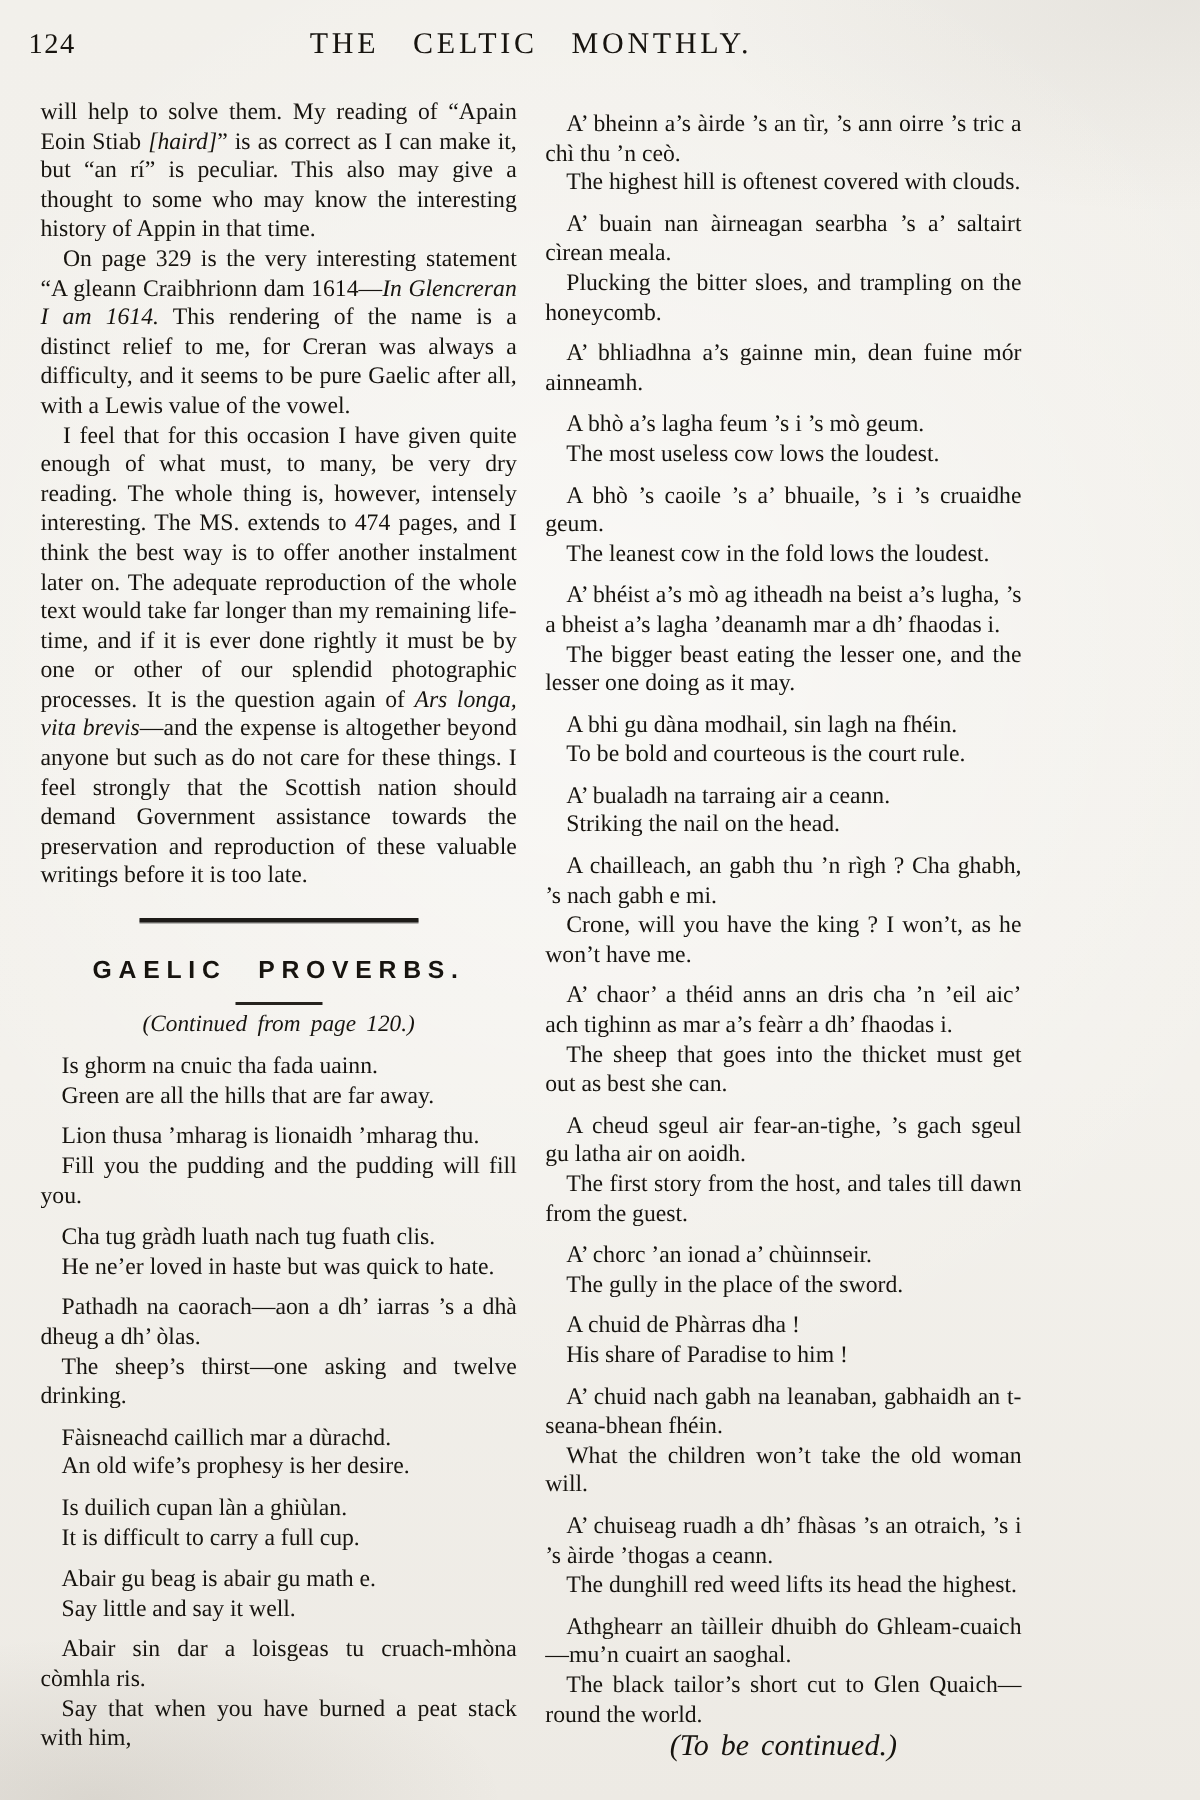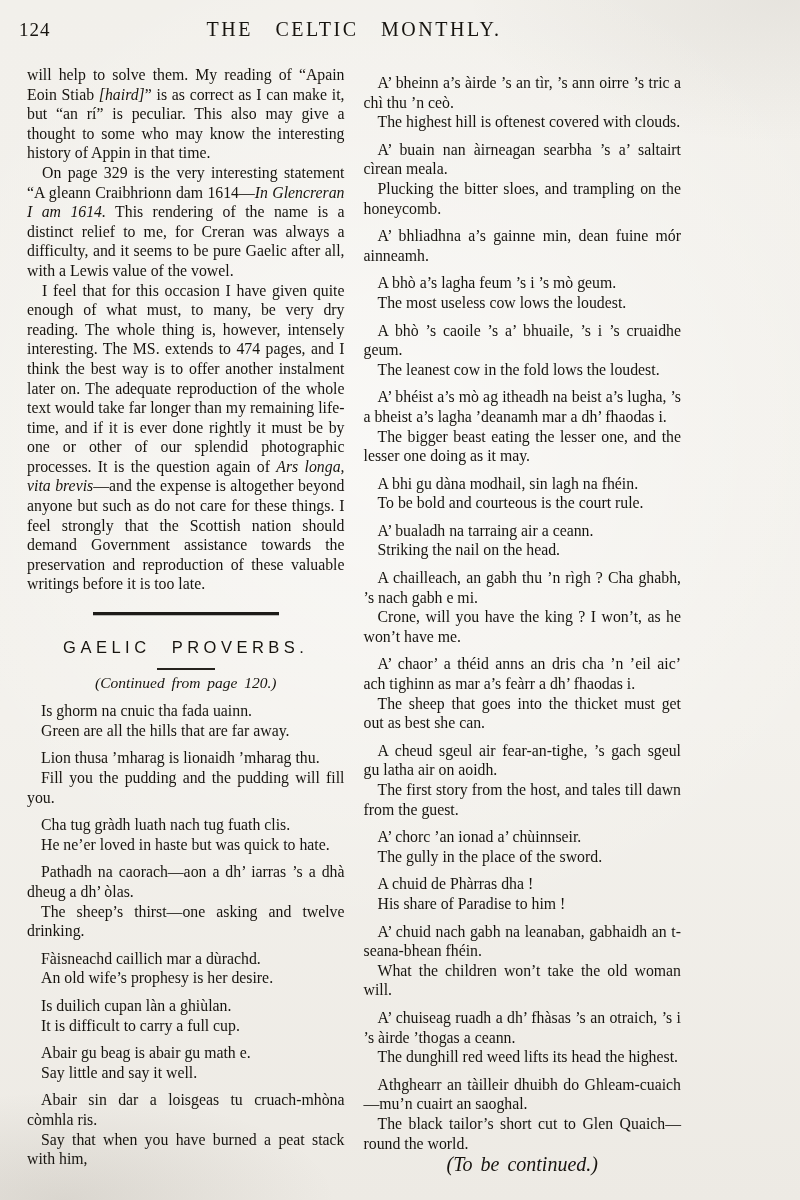--- a/index.html
+++ b/index.html
@@ -26,21 +26,21 @@
   .col { width:372px; font-size:15.8px; line-height:19.6px; text-align:justify; }
 
   .article p { margin:0; text-indent:15px; }
   .article p.no-indent { text-indent:0; }
   .em { font-style:italic; }
 
   .section-divider { width:186px; height:3px; background:#1d1b18; margin:18px auto 0; box-shadow:0 1px 0 rgba(0,0,0,0.25); }
   .section-heading {
     text-align:center; margin-top:23px;
     font-family:"Liberation Sans","DejaVu Sans",sans-serif;
-    font-weight:normal; font-size:16.5px; letter-spacing:4.5px; word-spacing:12px;
+    font-weight:bold; font-size:16.5px; letter-spacing:4.5px; word-spacing:12px;
   }
   .heading-rule { width:58px; height:2px; background:#26231e; margin:10px auto 0; }
   .continued { text-align:center; font-style:italic; font-size:15.5px; word-spacing:3px; margin-top:3px; }
 
   .proverbs { margin-top:9px; }
   .proverb { margin-top:8px; }
   .proverb p { margin:0; text-indent:14px; }
 
   .footer-line { text-align:center; font-style:italic; font-size:20px; word-spacing:3px; margin-top:2px; }
 </style>

